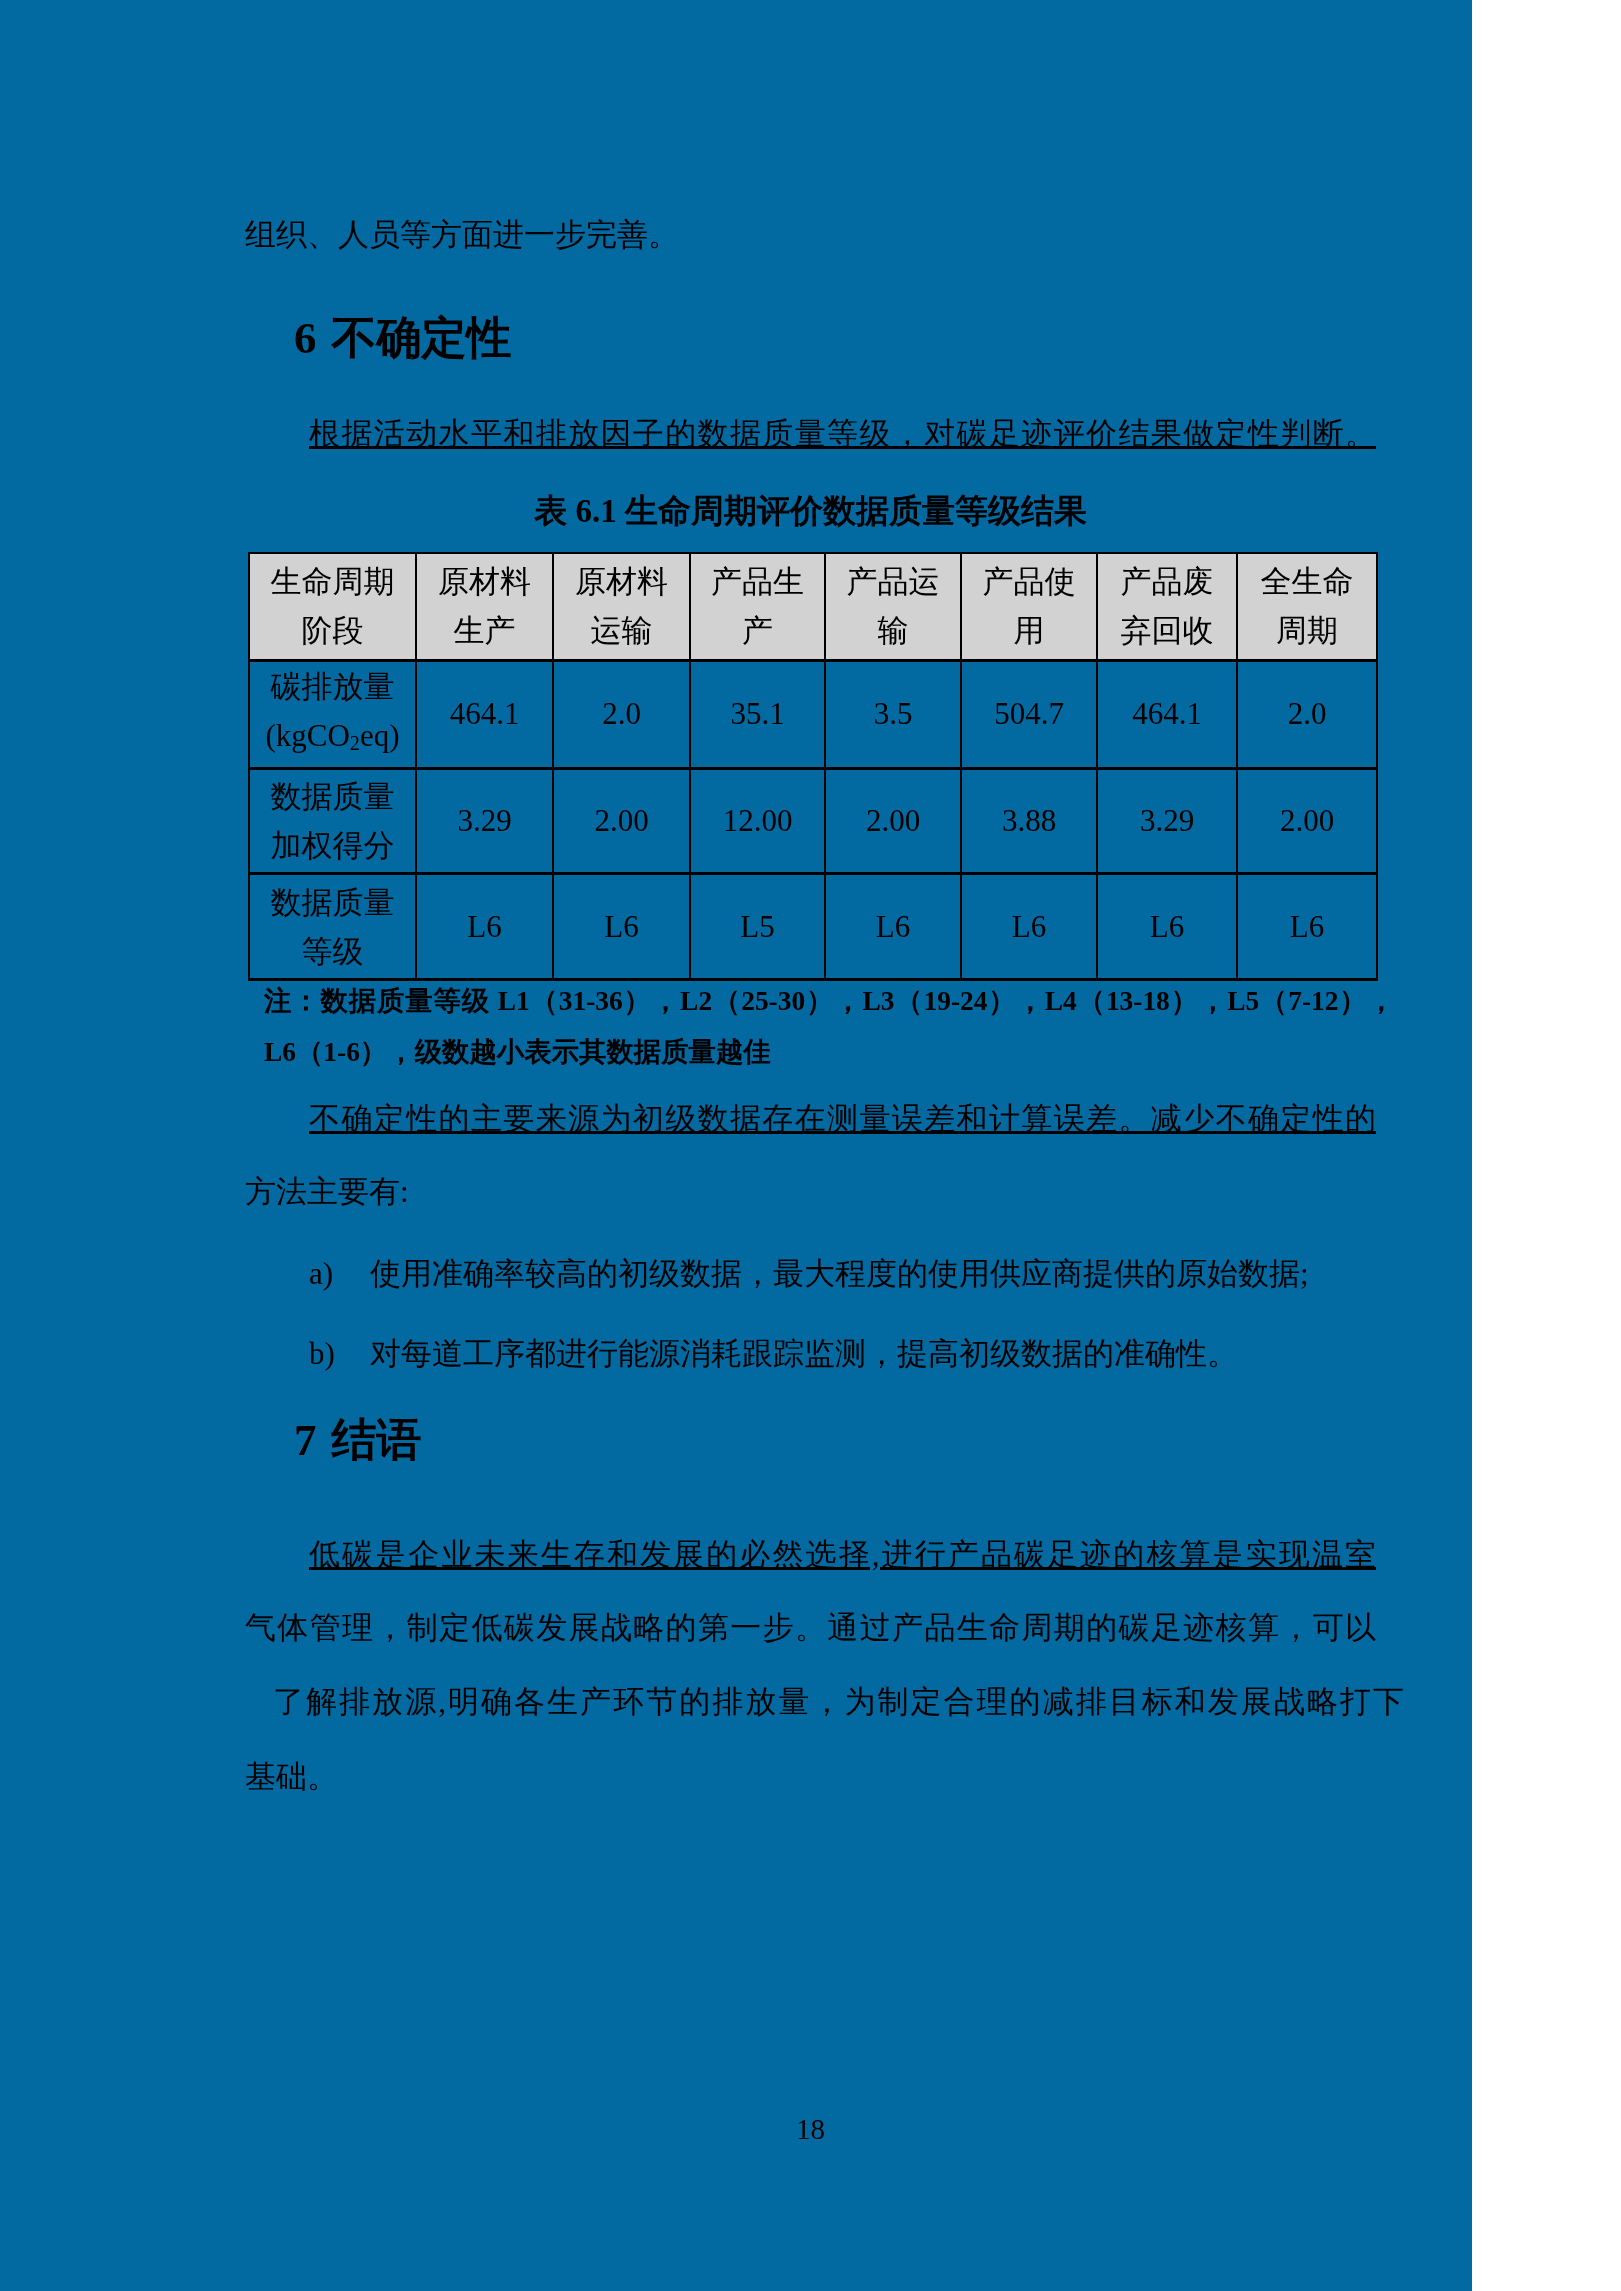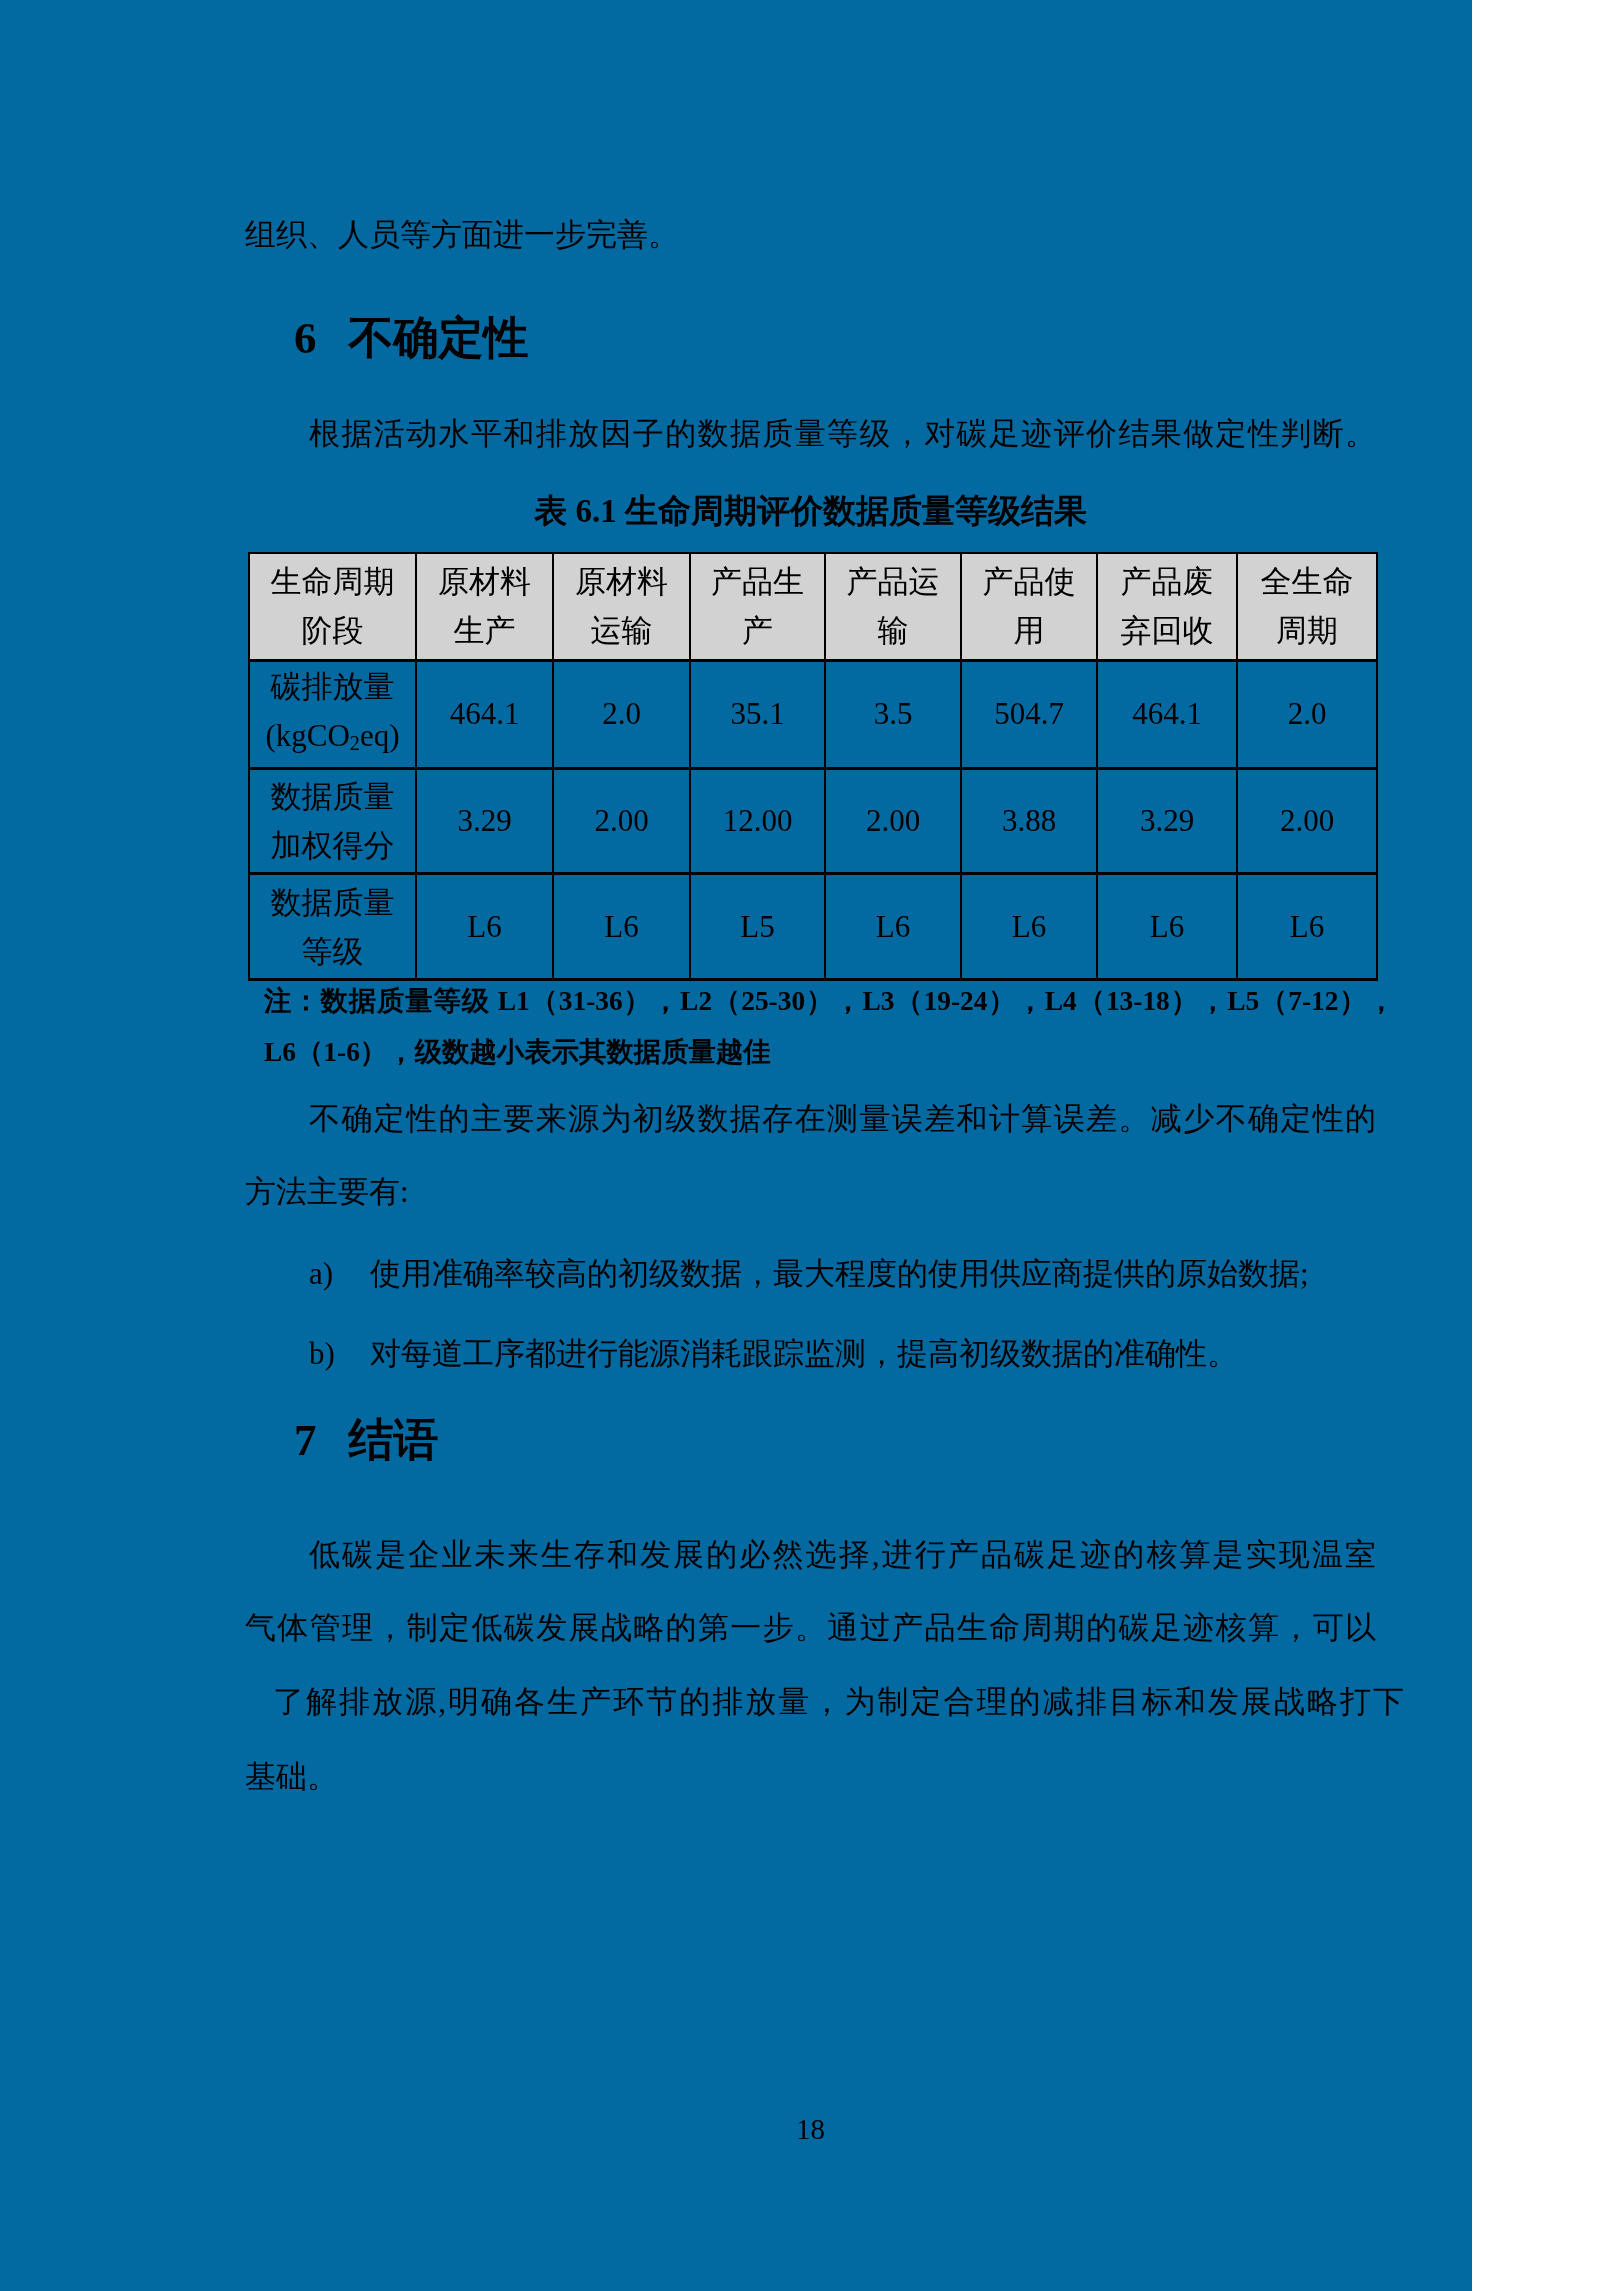--- a/index.html
+++ b/index.html
@@ -23,30 +23,30 @@
     white-space: nowrap;
   }
   .just {
     width: 1131px;
     white-space: normal;
     text-align: justify;
     text-align-last: justify;
     overflow: hidden;
     max-height: 41px;
   }
-  .indent { text-indent: 64px; }
+  .indent { text-indent: 64px; text-decoration: underline; }
   .heading {
     position: absolute;
     font-size: 45px;
     line-height: 55px;
     font-weight: bold;
     white-space: nowrap;
     font-family: "Liberation Serif", "DejaVu Sans", sans-serif;
   }
-  .heading .htitle { margin-left: 32px; }
+  .heading .htitle { margin-left: 15px; }
   .caption {
     position: absolute;
     left: 245px;
     top: 490px;
     width: 1131px;
     text-align: center;
     font-size: 33px;
     line-height: 43px;
     font-weight: bold;
     white-space: nowrap;

